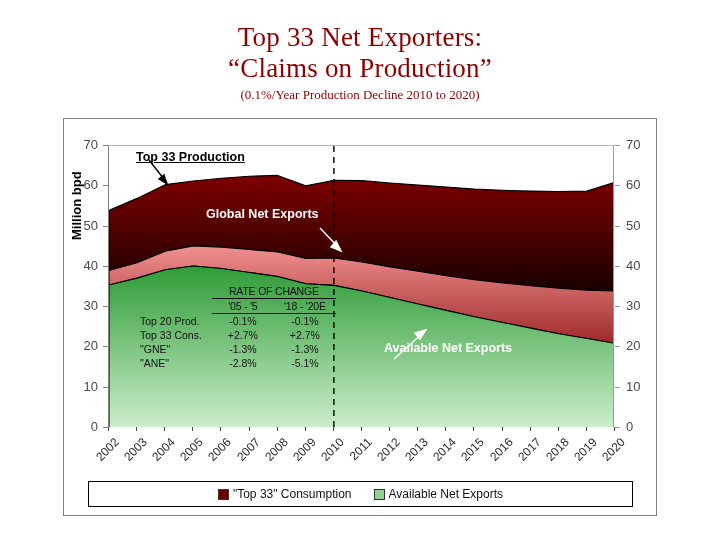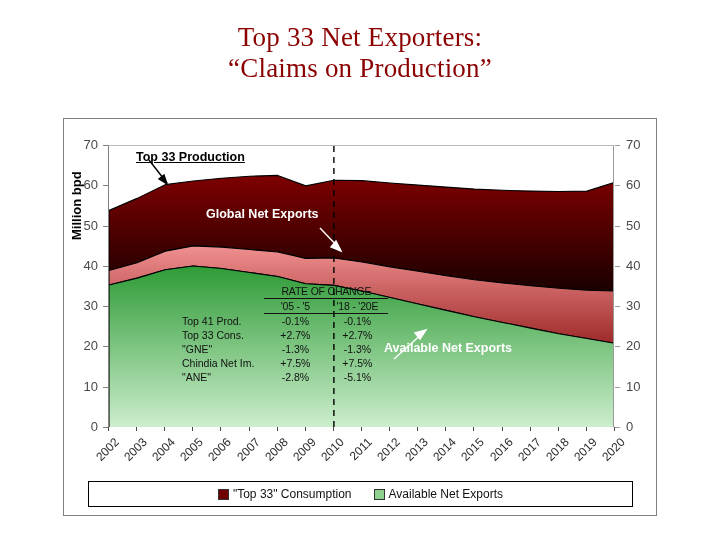--- a/index.html
+++ b/index.html
@@ -66,21 +66,21 @@
   
   .annot{position:absolute;font-size:12.5px;font-weight:bold;white-space:nowrap;}
   .annot-dark{color:#000000;}
   .annot-light{color:#ffffff;}
 
   
   .roc{
     position:absolute;left:140px;top:284px;
     font-size:10.5px;color:#111;
   }
-  .roc table{border-collapse:collapse;margin-left:42px;}
+  .roc table{border-collapse:collapse;}
   .roc td{padding:1px 0;white-space:nowrap;font-size:10.5px;}
   .roc .c-label{text-align:left;padding-right:10px;}
   .roc .c-val{text-align:center;width:62px;}
   .roc .hdr{text-align:center;letter-spacing:-0.2px;}
   .roc .ul{border-bottom:1px solid #111;}
 
   
   .legend{
     position:absolute;left:88px;top:481px;width:545px;height:26px;
     border:1px solid #000;background:#fff;box-sizing:border-box;
@@ -90,20 +90,21 @@
   .swatch{width:9px;height:9px;border:1px solid #333;display:inline-block;}
 </style>
 </head>
 <body>
 
 <div id="stage">
 
   <div class="title-wrap">
     <div class="title-line">Top 33 Net Exporters:</div>
     <div class="title-line">“Claims on Production”</div>
+    <div class="subtitle">(0.1%/Year Production Decline 2010 to 2020)</div>
   </div>
 
   <div class="chart-frame"></div>
 
   <div class="ylabel">Million bpd</div>
 
   <div class="plot">
     <svg viewBox="0 0 506 282" preserveAspectRatio="none">
       <defs>
         <linearGradient id="gradGreen" x1="0" y1="0" x2="0" y2="1">
@@ -152,38 +153,33 @@
           <tr>
         <td class="c-label"></td>
         <td class="c-val hdr ul" colspan="2">RATE OF CHANGE</td>
       </tr>
       <tr>
         <td class="c-label"></td>
         <td class="c-val hdr ul">'05 - '5</td>
         <td class="c-val hdr ul">'18 - '20E</td>
       </tr>
       <tr>
-        <td class="c-label">Top 41 Prod.</td>
+        <td class="c-label">Top 20 Prod.</td>
         <td class="c-val">-0.1%</td>
         <td class="c-val">-0.1%</td>
       </tr>
       <tr>
         <td class="c-label">Top 33 Cons.</td>
         <td class="c-val">+2.7%</td>
         <td class="c-val">+2.7%</td>
       </tr>
       <tr>
         <td class="c-label">"GNE"</td>
         <td class="c-val">-1.3%</td>
         <td class="c-val">-1.3%</td>
-      </tr>
-      <tr>
-        <td class="c-label">Chindia Net Im.</td>
-        <td class="c-val">+7.5%</td>
-        <td class="c-val">+7.5%</td>
       </tr>
       <tr>
         <td class="c-label">"ANE"</td>
         <td class="c-val">-2.8%</td>
         <td class="c-val">-5.1%</td>
       </tr>
     </tbody>
       </table>
   </div>
 

